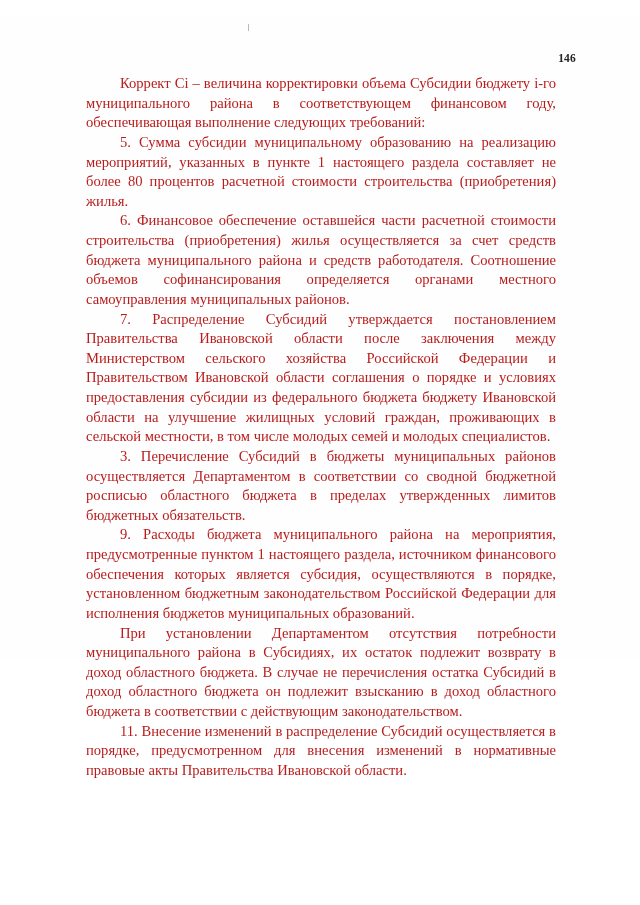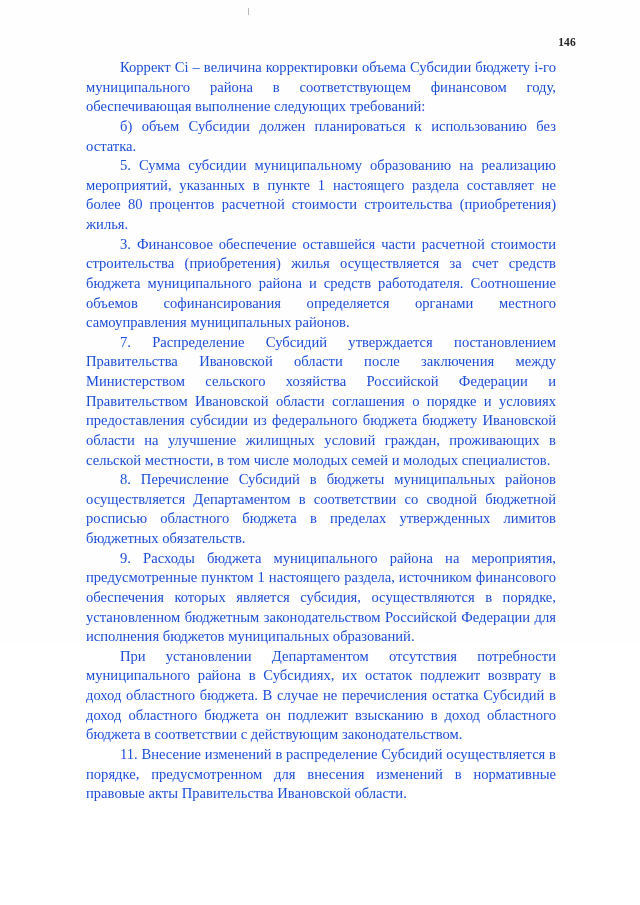--- a/index.html
+++ b/index.html
@@ -11,21 +11,21 @@
     width: 640px;
     height: 905px;
     font-family: "Liberation Serif", "DejaVu Serif", serif;
     color: #1a1a1a;
     position: relative;
     overflow: hidden;
   }
   .page {
     position: absolute;
     left: 0;
-    top: 0;
+    top: 16px;
     width: 640px;
     height: 643px;
     background: #fefefe;
     text-decoration: underline;
   }
   .page-number {
     position: absolute;
     right: 64px;
     top: 36px;
     font-size: 11.5px;
@@ -47,38 +47,37 @@
     top: 58px;
     width: 470px;
   }
   p {
     margin: 0;
     font-size: 14.6px;
     line-height: 1.345;
     text-align: justify;
     text-justify: inter-word;
     text-indent: 34px;
-    color: #1d4ed8;
+    color: #b91c1c;
     hyphens: none;
   }
 </style>
 </head>
 <body>
 
 <div class="page">
 
   <div class="tick"></div>
 
   <div class="page-number">146</div>
 
   <div class="content">
     <p>Коррект Ci – величина корректировки объема Субсидии бюджету i-го муниципального района в соответствующем финансовом году, обеспечивающая выполнение следующих требований:</p>
-    <p>б) объем Субсидии должен планироваться к использованию без остатка.</p>
     <p>5. Сумма субсидии муниципальному образованию на реализацию мероприятий, указанных в пункте 1 настоящего раздела составляет не более 80 процентов расчетной стоимости строительства (приобретения) жилья.</p>
-    <p>3. Финансовое обеспечение оставшейся части расчетной стоимости строительства (приобретения) жилья осуществляется за счет средств бюджета муниципального района и средств работодателя. Соотношение объемов софинансирования определяется органами местного самоуправления муниципальных районов.</p>
+    <p>6. Финансовое обеспечение оставшейся части расчетной стоимости строительства (приобретения) жилья осуществляется за счет средств бюджета муниципального района и средств работодателя. Соотношение объемов софинансирования определяется органами местного самоуправления муниципальных районов.</p>
     <p>7. Распределение Субсидий утверждается постановлением Правительства Ивановской области после заключения между Министерством сельского хозяйства Российской Федерации и Правительством Ивановской области соглашения о порядке и условиях предоставления субсидии из федерального бюджета бюджету Ивановской области на улучшение жилищных условий граждан, проживающих в сельской местности, в том числе молодых семей и молодых специалистов.</p>
-    <p>8. Перечисление Субсидий в бюджеты муниципальных районов осуществляется Департаментом в соответствии со сводной бюджетной росписью областного бюджета в пределах утвержденных лимитов бюджетных обязательств.</p>
+    <p>3. Перечисление Субсидий в бюджеты муниципальных районов осуществляется Департаментом в соответствии со сводной бюджетной росписью областного бюджета в пределах утвержденных лимитов бюджетных обязательств.</p>
     <p>9. Расходы бюджета муниципального района на мероприятия, предусмотренные пунктом 1 настоящего раздела, источником финансового обеспечения которых является субсидия, осуществляются в порядке, установленном бюджетным законодательством Российской Федерации для исполнения бюджетов муниципальных образований.</p>
     <p>При установлении Департаментом отсутствия потребности муниципального района в Субсидиях, их остаток подлежит возврату в доход областного бюджета. В случае не перечисления остатка Субсидий в доход областного бюджета он подлежит взысканию в доход областного бюджета в соответствии с действующим законодательством.</p>
     <p>11. Внесение изменений в распределение Субсидий осуществляется в порядке, предусмотренном для внесения изменений в нормативные правовые акты Правительства Ивановской области.</p>
   </div>
 
 </div>
 
 </body></html>

